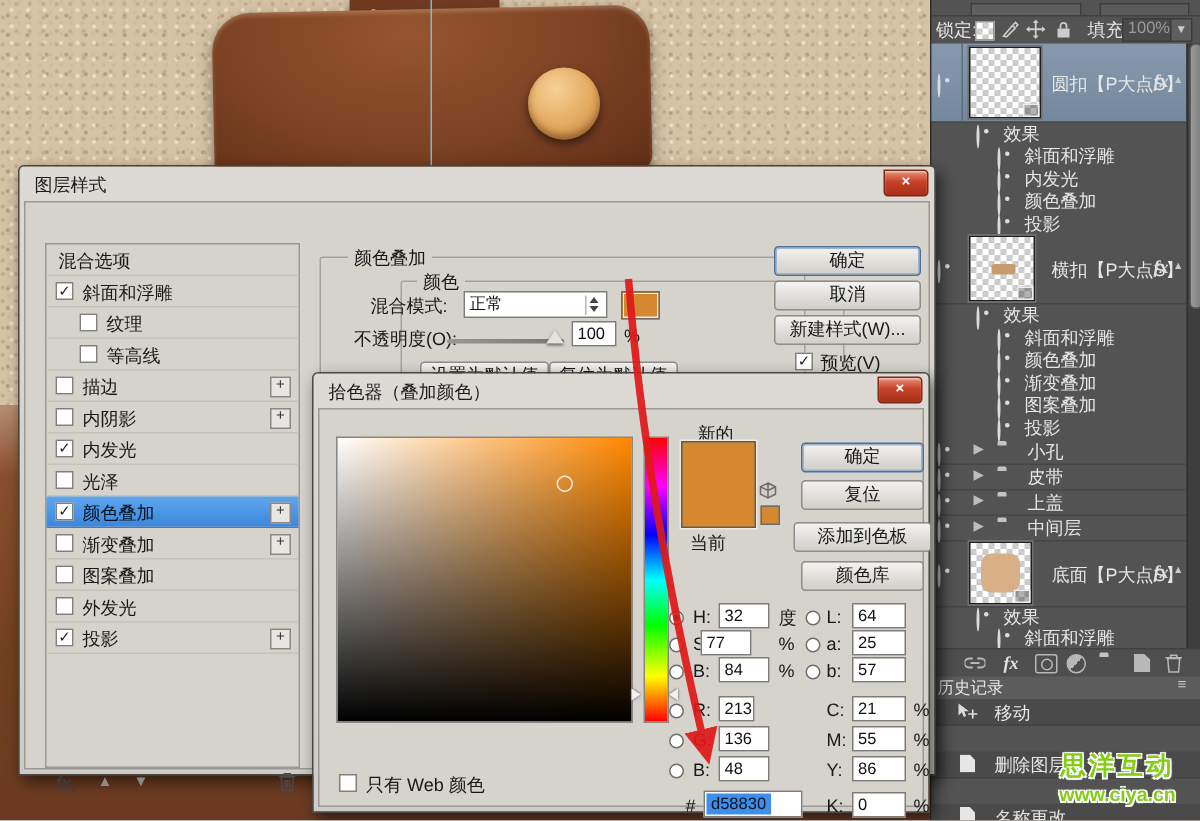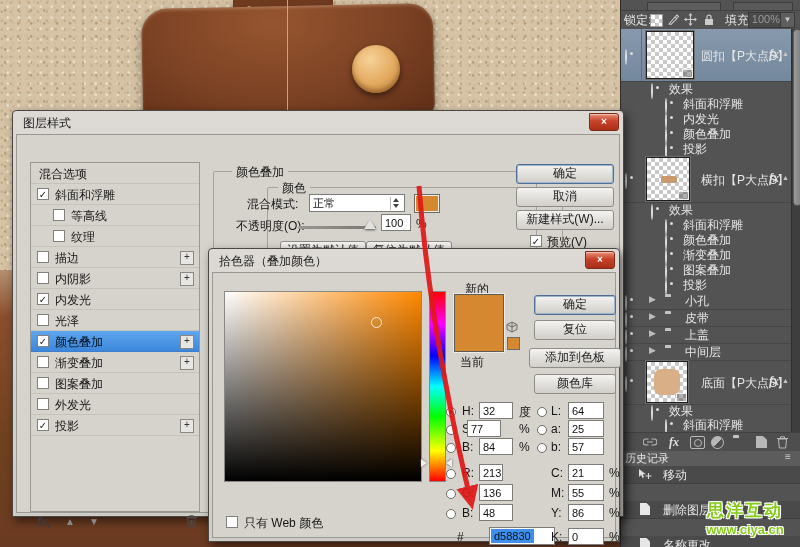--- a/index.html
+++ b/index.html
@@ -109,25 +109,25 @@
       <div class="a slist" style="left:13px;top:27px;width:168px;height:348px;">
         <div class="srow noind">
             <span class="txt nw">混合选项</span>
           </div>
         <div class="srow">
             <span class="cb">✓</span>
             <span class="txt nw">斜面和浮雕</span>
           </div>
         <div class="srow ind">
             <span class="cb"></span>
+            <span class="txt nw">纹理</span>
+          </div>
+        <div class="srow ind">
+            <span class="cb"></span>
             <span class="txt nw">等高线</span>
-          </div>
-        <div class="srow ind">
-            <span class="cb"></span>
-            <span class="txt nw">纹理</span>
           </div>
         <div class="srow">
             <span class="cb"></span>
             <span class="txt nw">描边</span>
             <span class="plus">+</span>
           </div>
         <div class="srow">
             <span class="cb"></span>
             <span class="txt nw">内阴影</span>
             <span class="plus">+</span>
@@ -271,21 +271,21 @@
       <div class="a lbl" style="left:396px;top:213px;">%</div>
 
       <div class="a radio" style="left:233px;top:236px;"></div>
       <div class="a lbl" style="left:249px;top:233px;">B:</div>
       <div class="a inp" style="left:266px;top:231px;width:34px;height:17px;">48</div>
       <div class="a lbl" style="left:338px;top:233px;">Y:</div>
       <div class="a inp" style="left:355px;top:231px;width:36px;height:17px;">86</div>
       <div class="a lbl" style="left:396px;top:233px;">%</div>
 
       <div class="a lbl" style="left:244px;top:257px;">#</div>
-      <div class="a inp" style="left:256px;top:254px;width:66px;height:18px;padding:1px 1px;margin-left:20px;">
+      <div class="a inp" style="left:256px;top:254px;width:66px;height:18px;padding:1px 1px;">
         <span style="background:#3f8fea;color:#06131f;padding:1px 3px;">d58830</span>
       </div>
       <div class="a lbl" style="left:338px;top:257px;">K:</div>
       <div class="a inp" style="left:355px;top:255px;width:36px;height:17px;">0</div>
       <div class="a lbl" style="left:396px;top:257px;">%</div>
 
       <div class="a cb" style="left:13px;top:243px;"></div>
       <div class="a lbl nw" style="left:31px;top:242px;">只有 Web 颜色</div>
     </div>
   </div>

